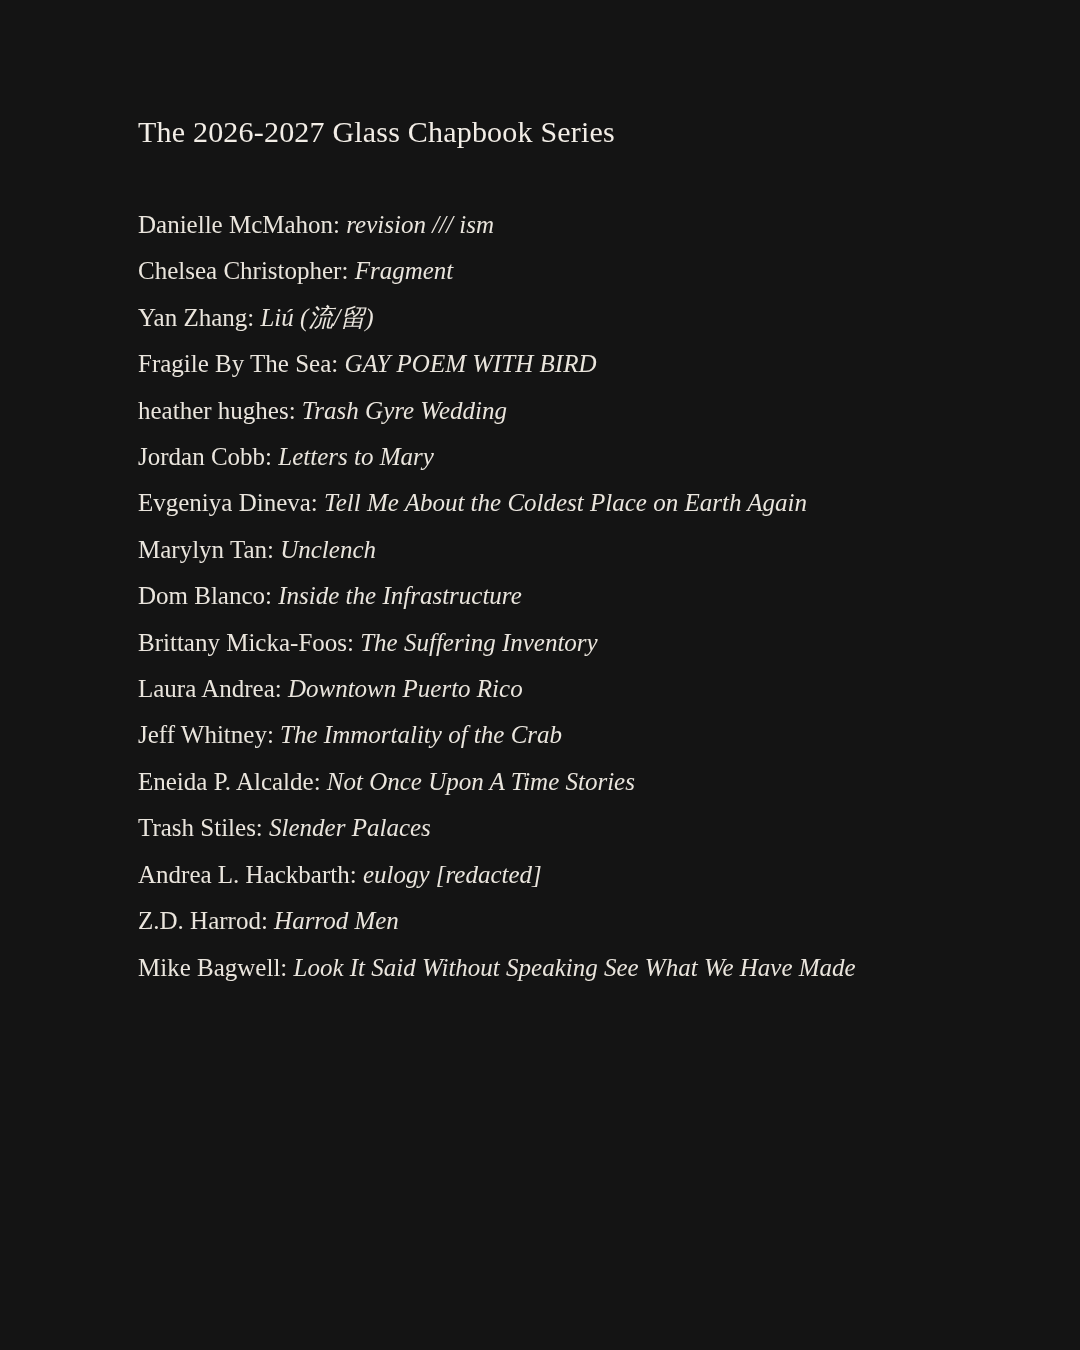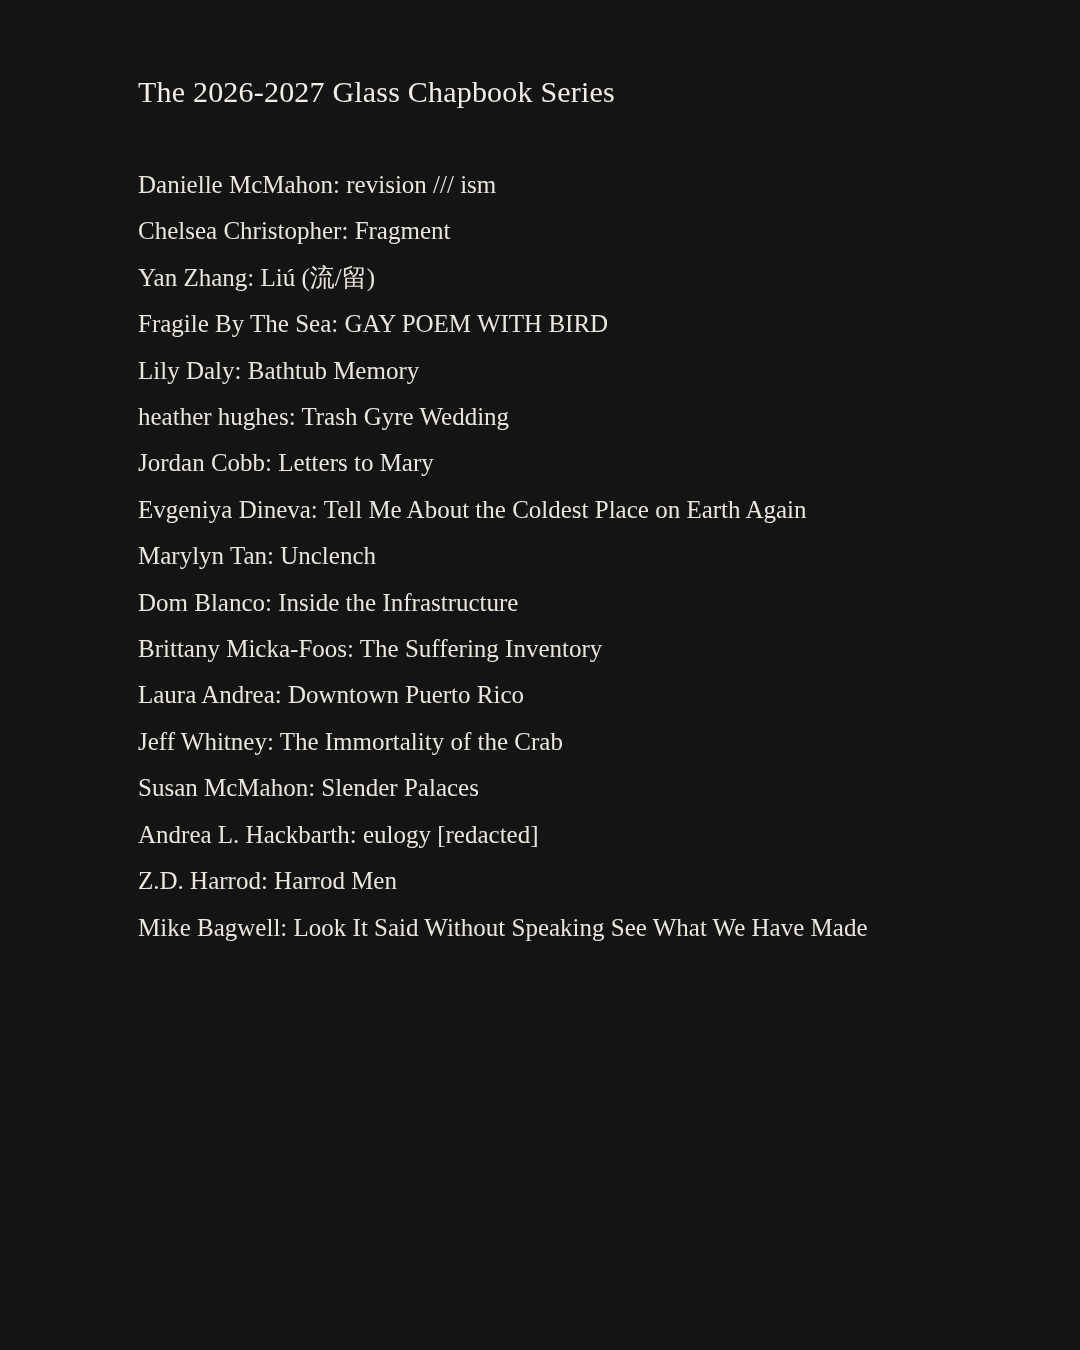--- a/index.html
+++ b/index.html
@@ -12,21 +12,21 @@
     background: #141414;
     font-family: "Liberation Serif", serif;
     color: #efeae2;
     overflow: hidden;
   }
   .page {
     position: relative;
     width: 1080px;
     height: 1320px;
     box-sizing: border-box;
-    padding: 64px 100px 0 138px;
+    padding: 104px 100px 0 138px;
   }
   .heading {
     font-size: 30px;
     line-height: 56px;
     letter-spacing: 0.2px;
     color: #f2ede6;
     font-weight: normal;
     white-space: nowrap;
   }
   .heading-block {
@@ -40,44 +40,45 @@
   .entry {
     font-size: 25px;
     line-height: 46.4px;
     color: #eae5dd;
     white-space: nowrap;
   }
   .author {
     font-style: normal;
   }
   .title {
+    font-style: italic;
   }
 </style>
 </head>
 <body>
 
 <div class="page">
 
   <div class="heading-block">
     <div class="heading">The 2026-2027 Glass Chapbook Series</div>
   </div>
 
   <ul class="list" id="finalist-list">
       <li class="entry"><span class="author">Danielle McMahon:</span> <span class="title">revision /// ism</span></li>
       <li class="entry"><span class="author">Chelsea Christopher:</span> <span class="title">Fragment</span></li>
       <li class="entry"><span class="author">Yan Zhang:</span> <span class="title">Liú (流/留)</span></li>
       <li class="entry"><span class="author">Fragile By The Sea:</span> <span class="title">GAY POEM WITH BIRD</span></li>
-      <li class="entry"><span class="author">Lily Daly:</span> <span class="title">Bathtub Memory</span></li>
       <li class="entry"><span class="author">heather hughes:</span> <span class="title">Trash Gyre Wedding</span></li>
       <li class="entry"><span class="author">Jordan Cobb:</span> <span class="title">Letters to Mary</span></li>
       <li class="entry"><span class="author">Evgeniya Dineva:</span> <span class="title">Tell Me About the Coldest Place on Earth Again</span></li>
       <li class="entry"><span class="author">Marylyn Tan:</span> <span class="title">Unclench</span></li>
       <li class="entry"><span class="author">Dom Blanco:</span> <span class="title">Inside the Infrastructure</span></li>
       <li class="entry"><span class="author">Brittany Micka-Foos:</span> <span class="title">The Suffering Inventory</span></li>
       <li class="entry"><span class="author">Laura Andrea:</span> <span class="title">Downtown Puerto Rico</span></li>
       <li class="entry"><span class="author">Jeff Whitney:</span> <span class="title">The Immortality of the Crab</span></li>
-      <li class="entry"><span class="author">Susan McMahon:</span> <span class="title">Slender Palaces</span></li>
+      <li class="entry"><span class="author">Eneida P. Alcalde:</span> <span class="title">Not Once Upon A Time Stories</span></li>
+      <li class="entry"><span class="author">Trash Stiles:</span> <span class="title">Slender Palaces</span></li>
       <li class="entry"><span class="author">Andrea L. Hackbarth:</span> <span class="title">eulogy [redacted]</span></li>
       <li class="entry"><span class="author">Z.D. Harrod:</span> <span class="title">Harrod Men</span></li>
       <li class="entry"><span class="author">Mike Bagwell:</span> <span class="title">Look It Said Without Speaking See What We Have Made</span></li>
     </ul>
 
 </div>
 
 </body></html>

